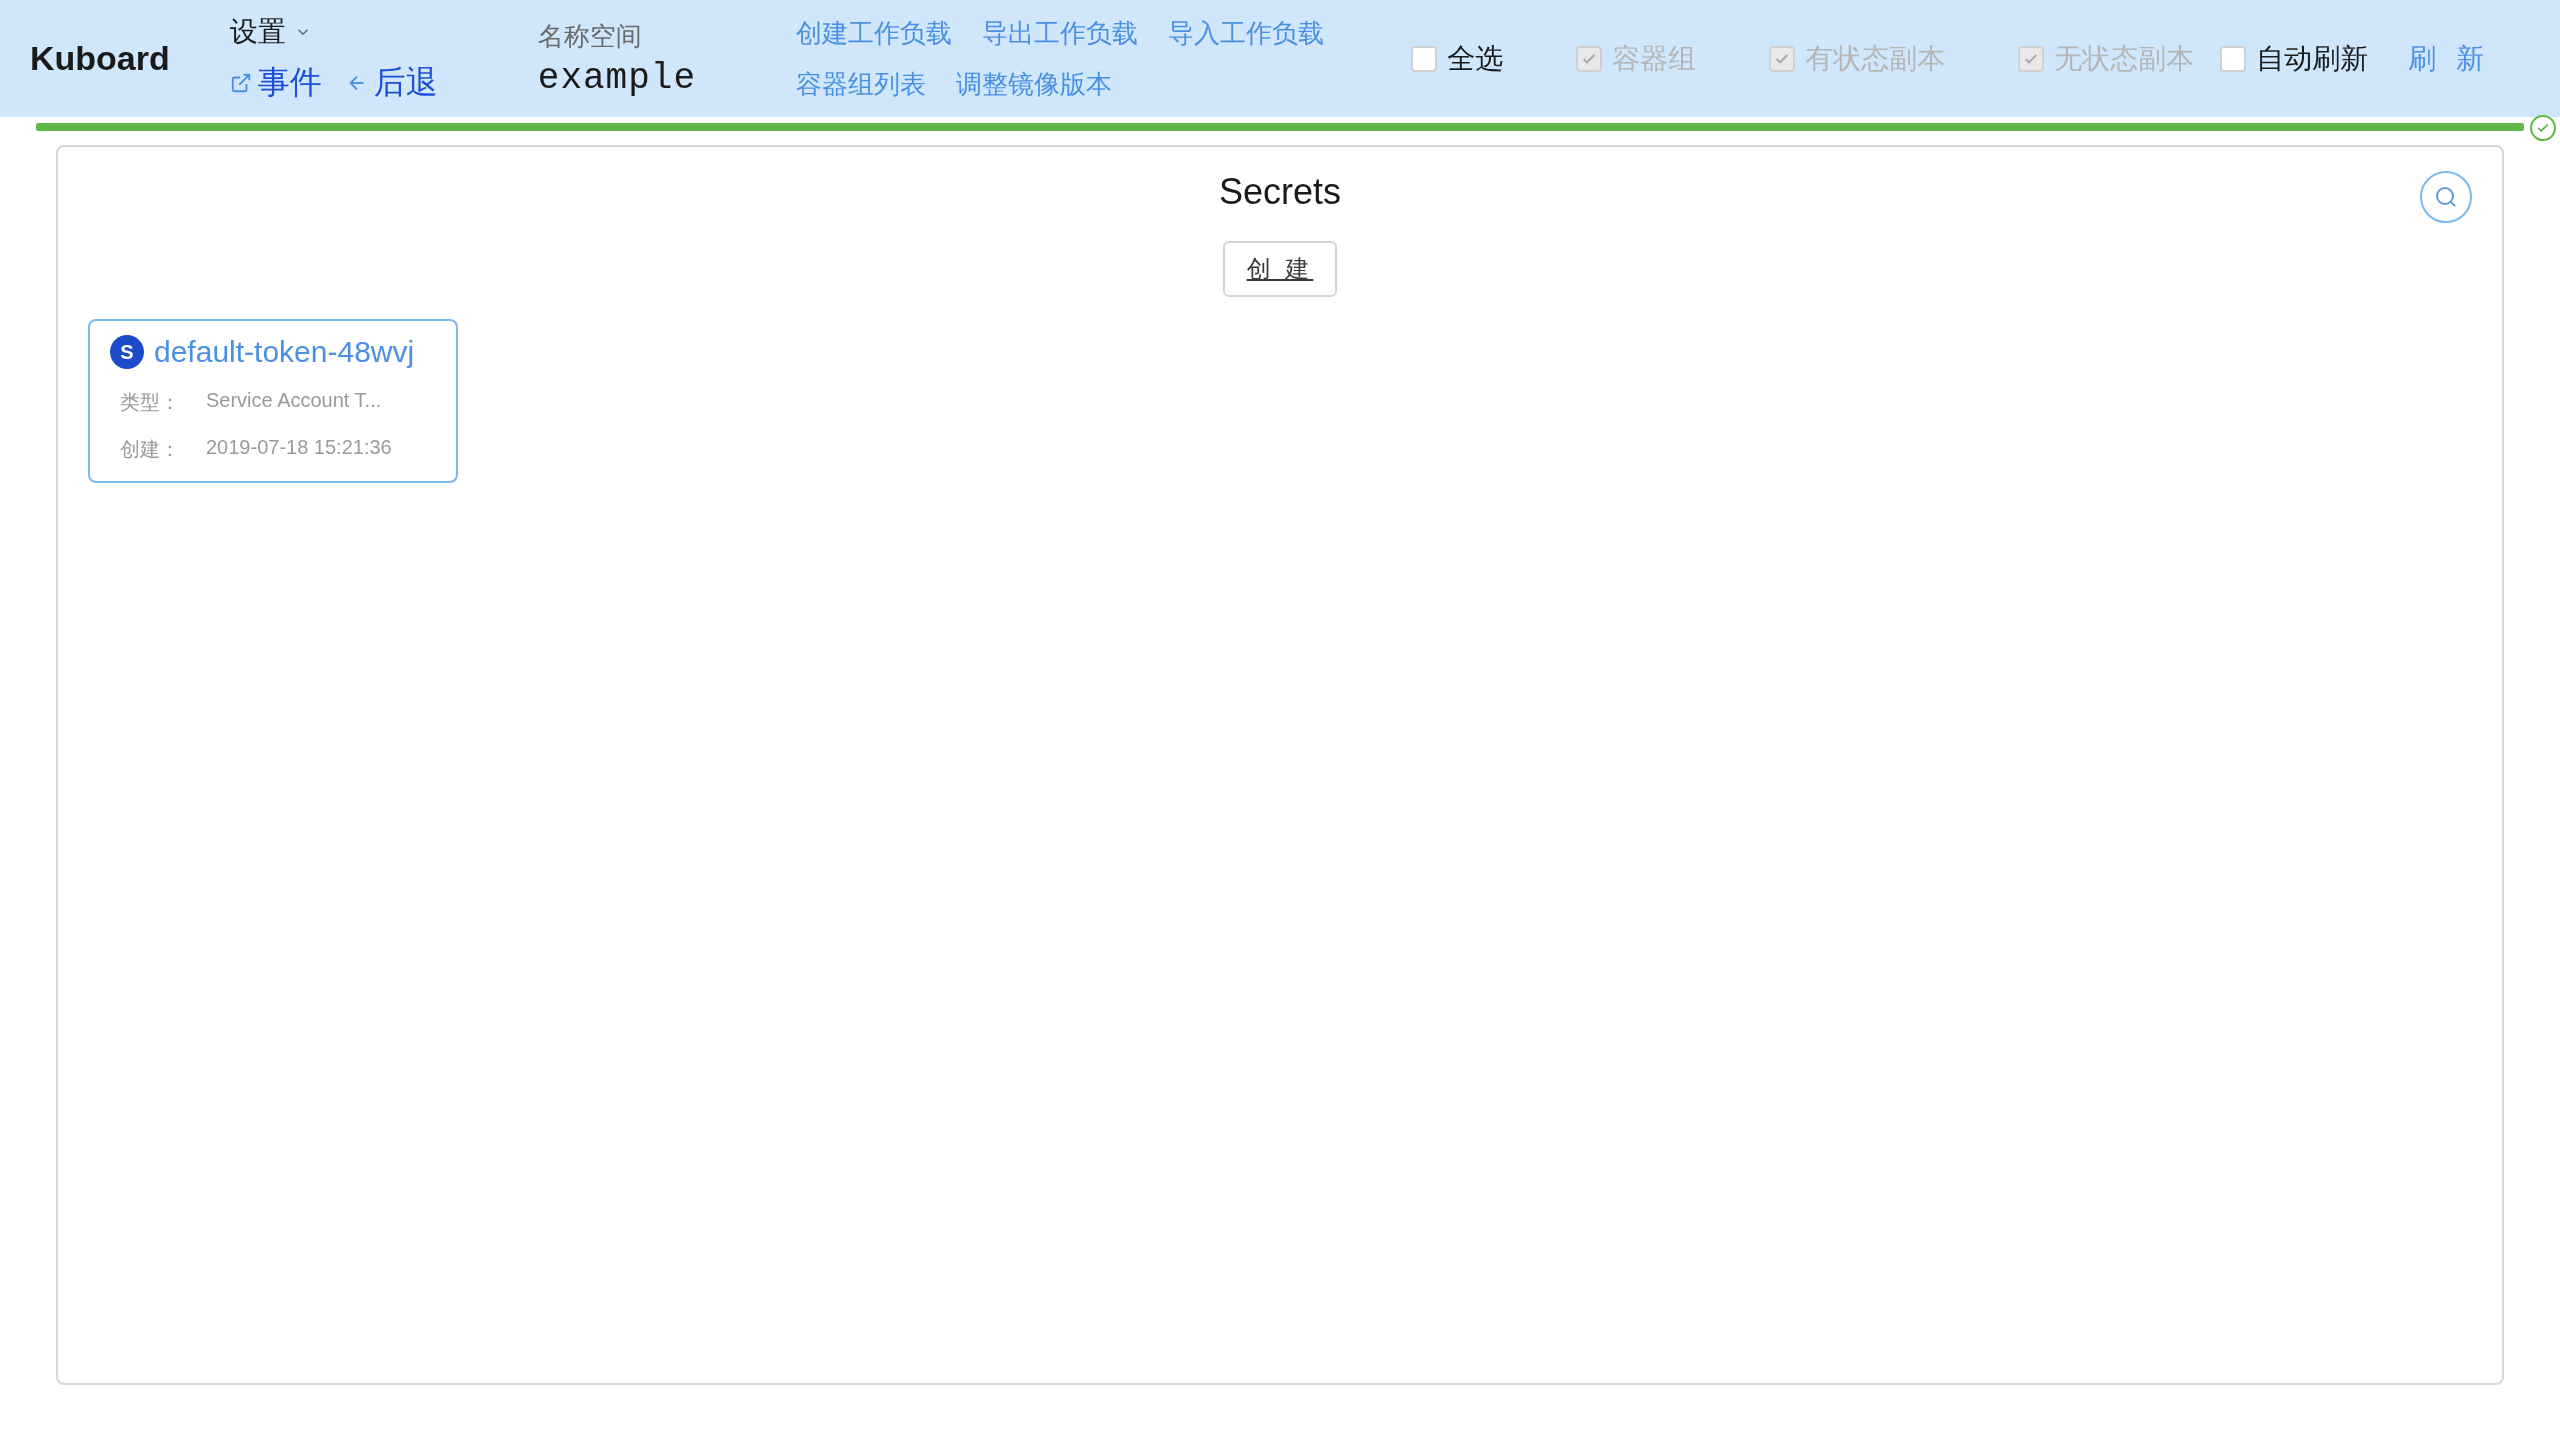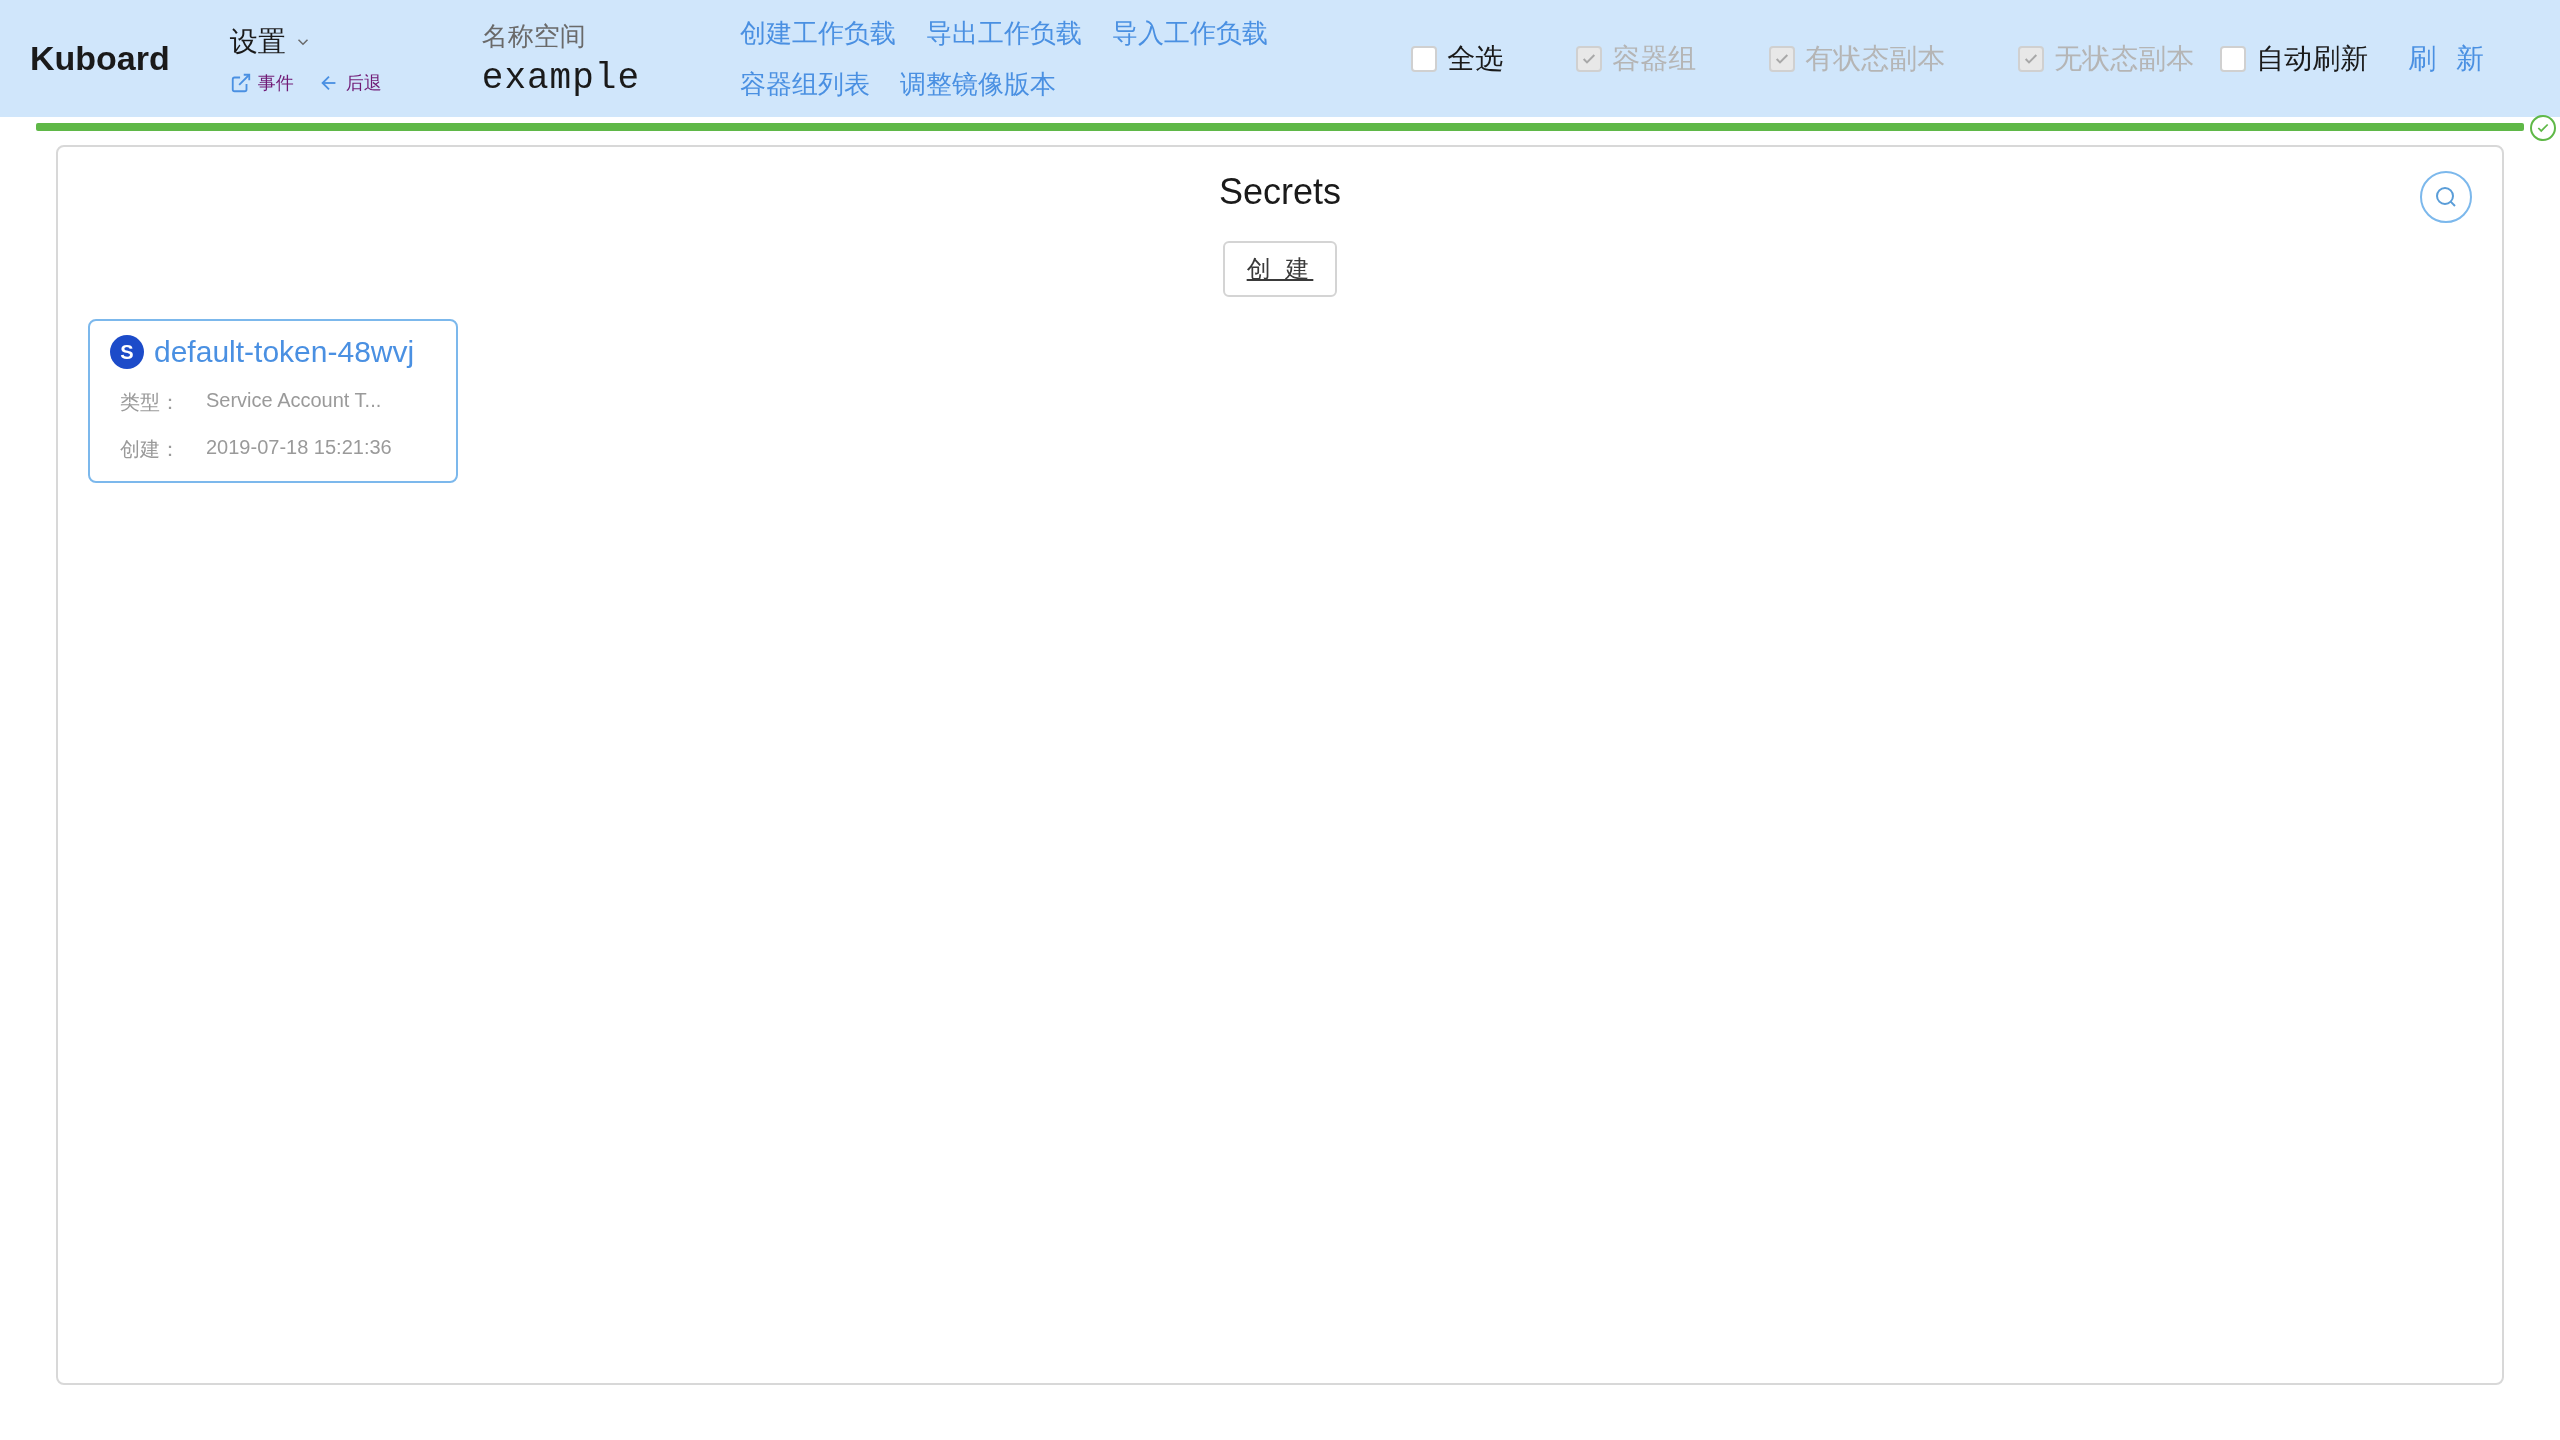--- a/index.html
+++ b/index.html
@@ -64,22 +64,22 @@
     
     .header-links {
       display: flex;
       gap: 24px;
     }
     
     .header-link {
       display: flex;
       align-items: center;
       gap: 6px;
-      color: #701a75;
-      font-size: 18px;
+      color: #1d4ed8;
+      font-size: 32px;
       cursor: pointer;
     }
     
     .link-icon {
       width: 22px;
       height: 22px;
       stroke: #4a90e2;
       fill: none;
     }
     

